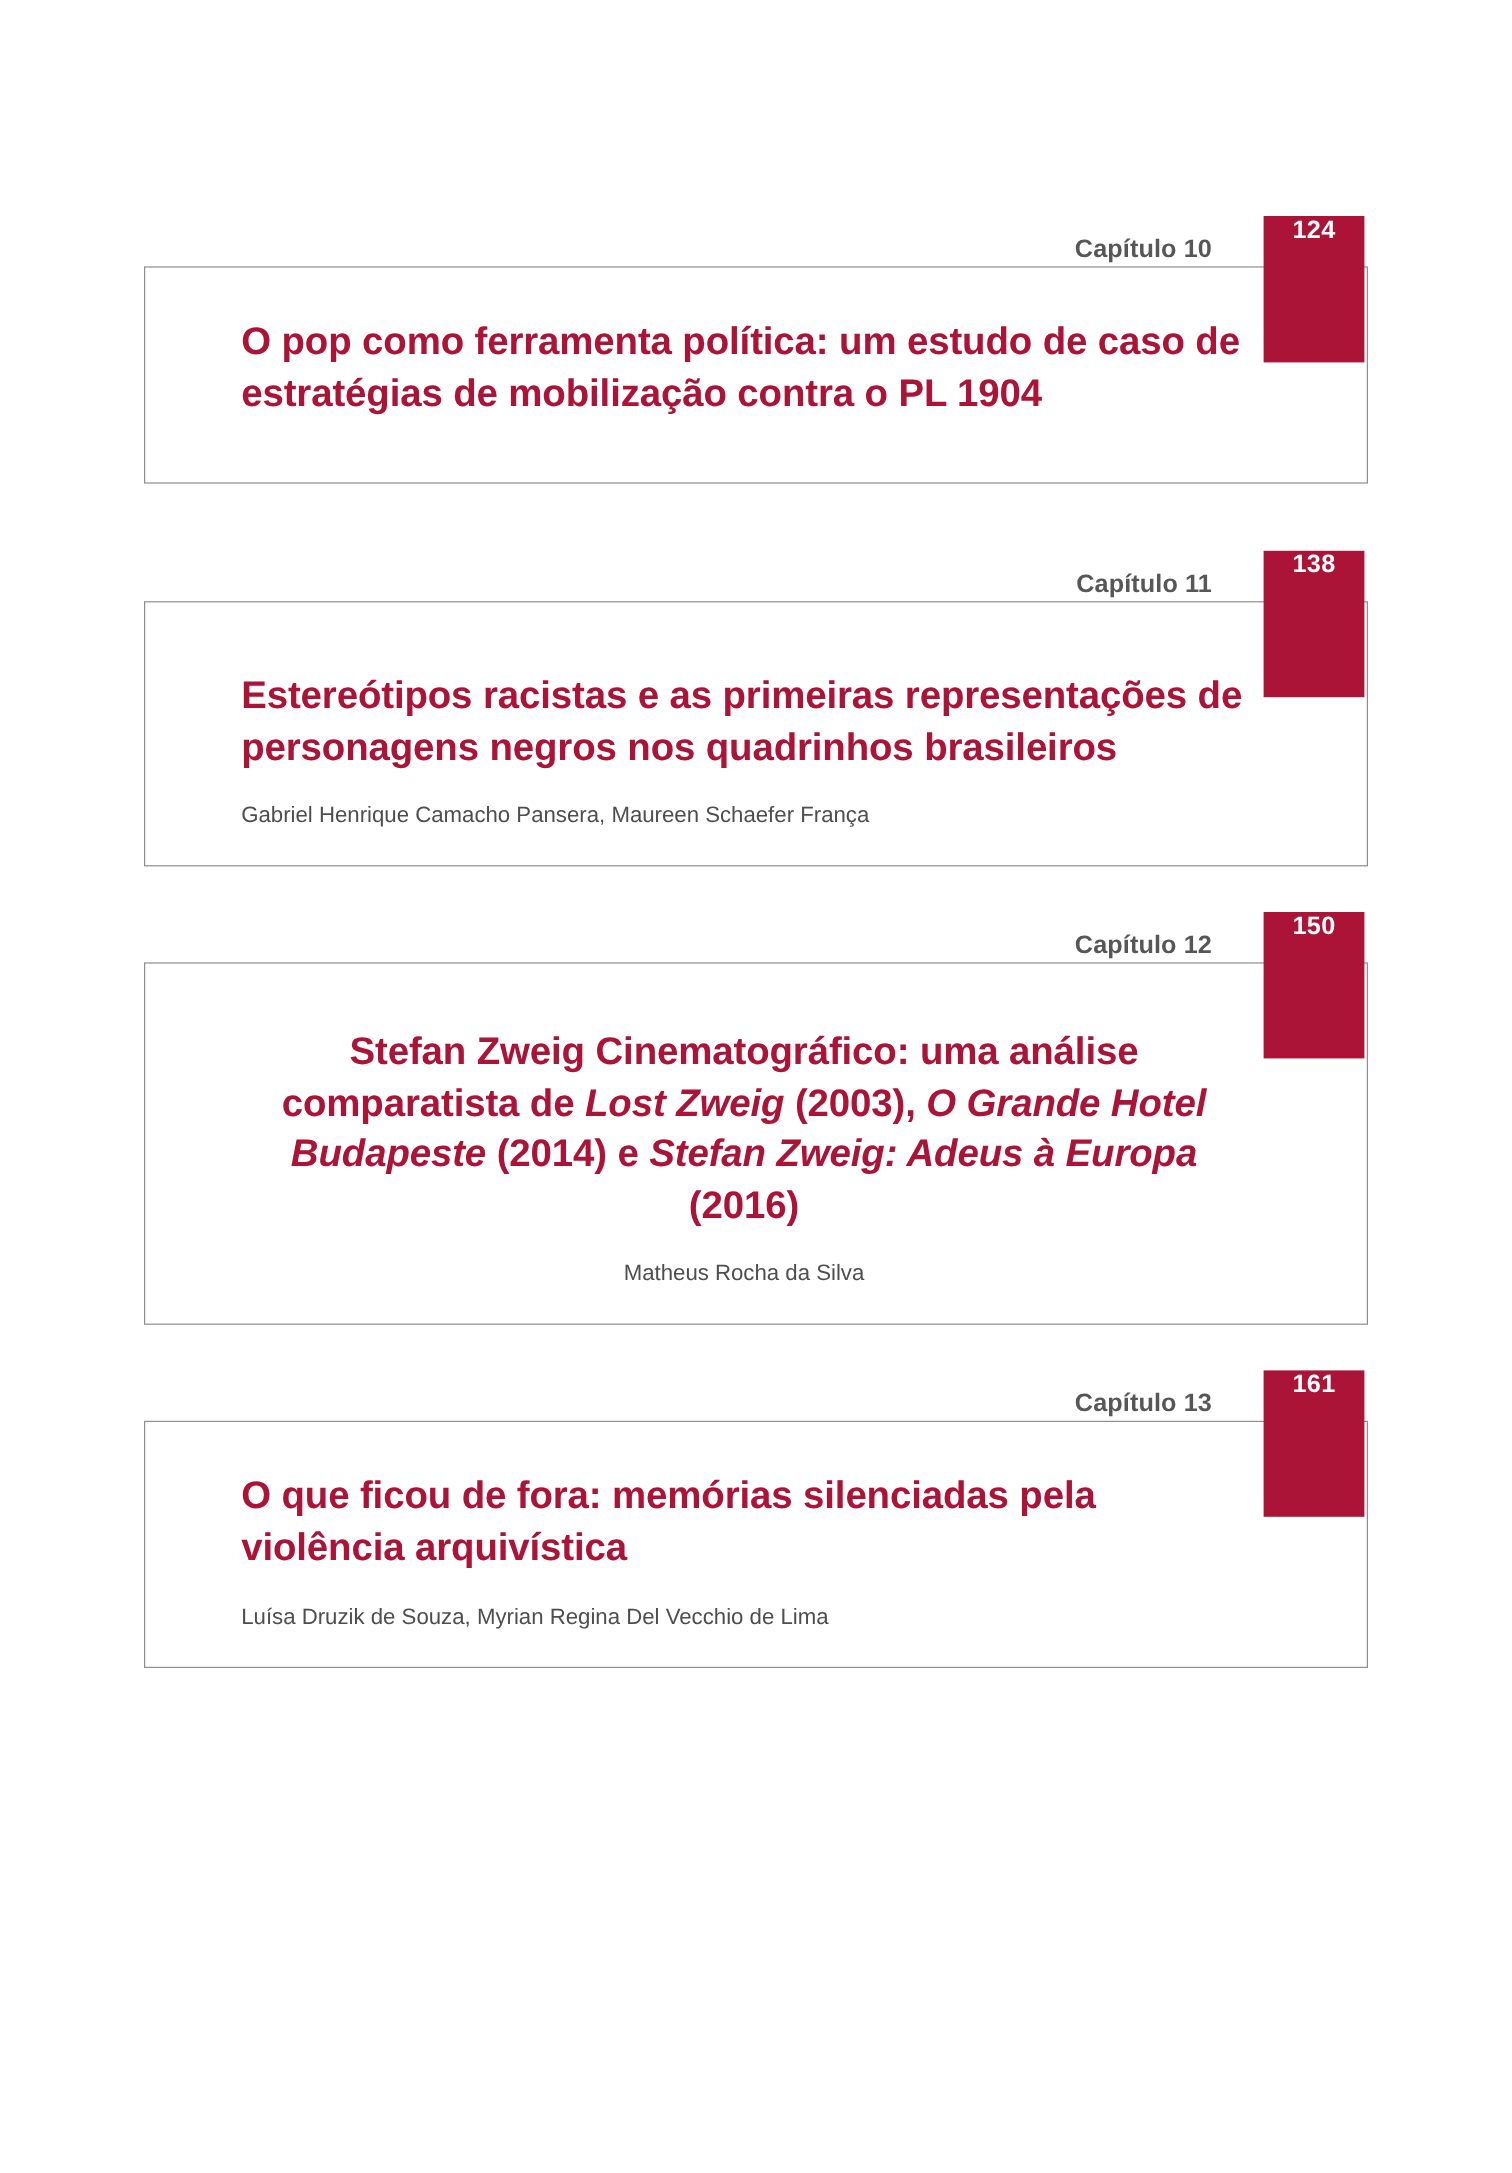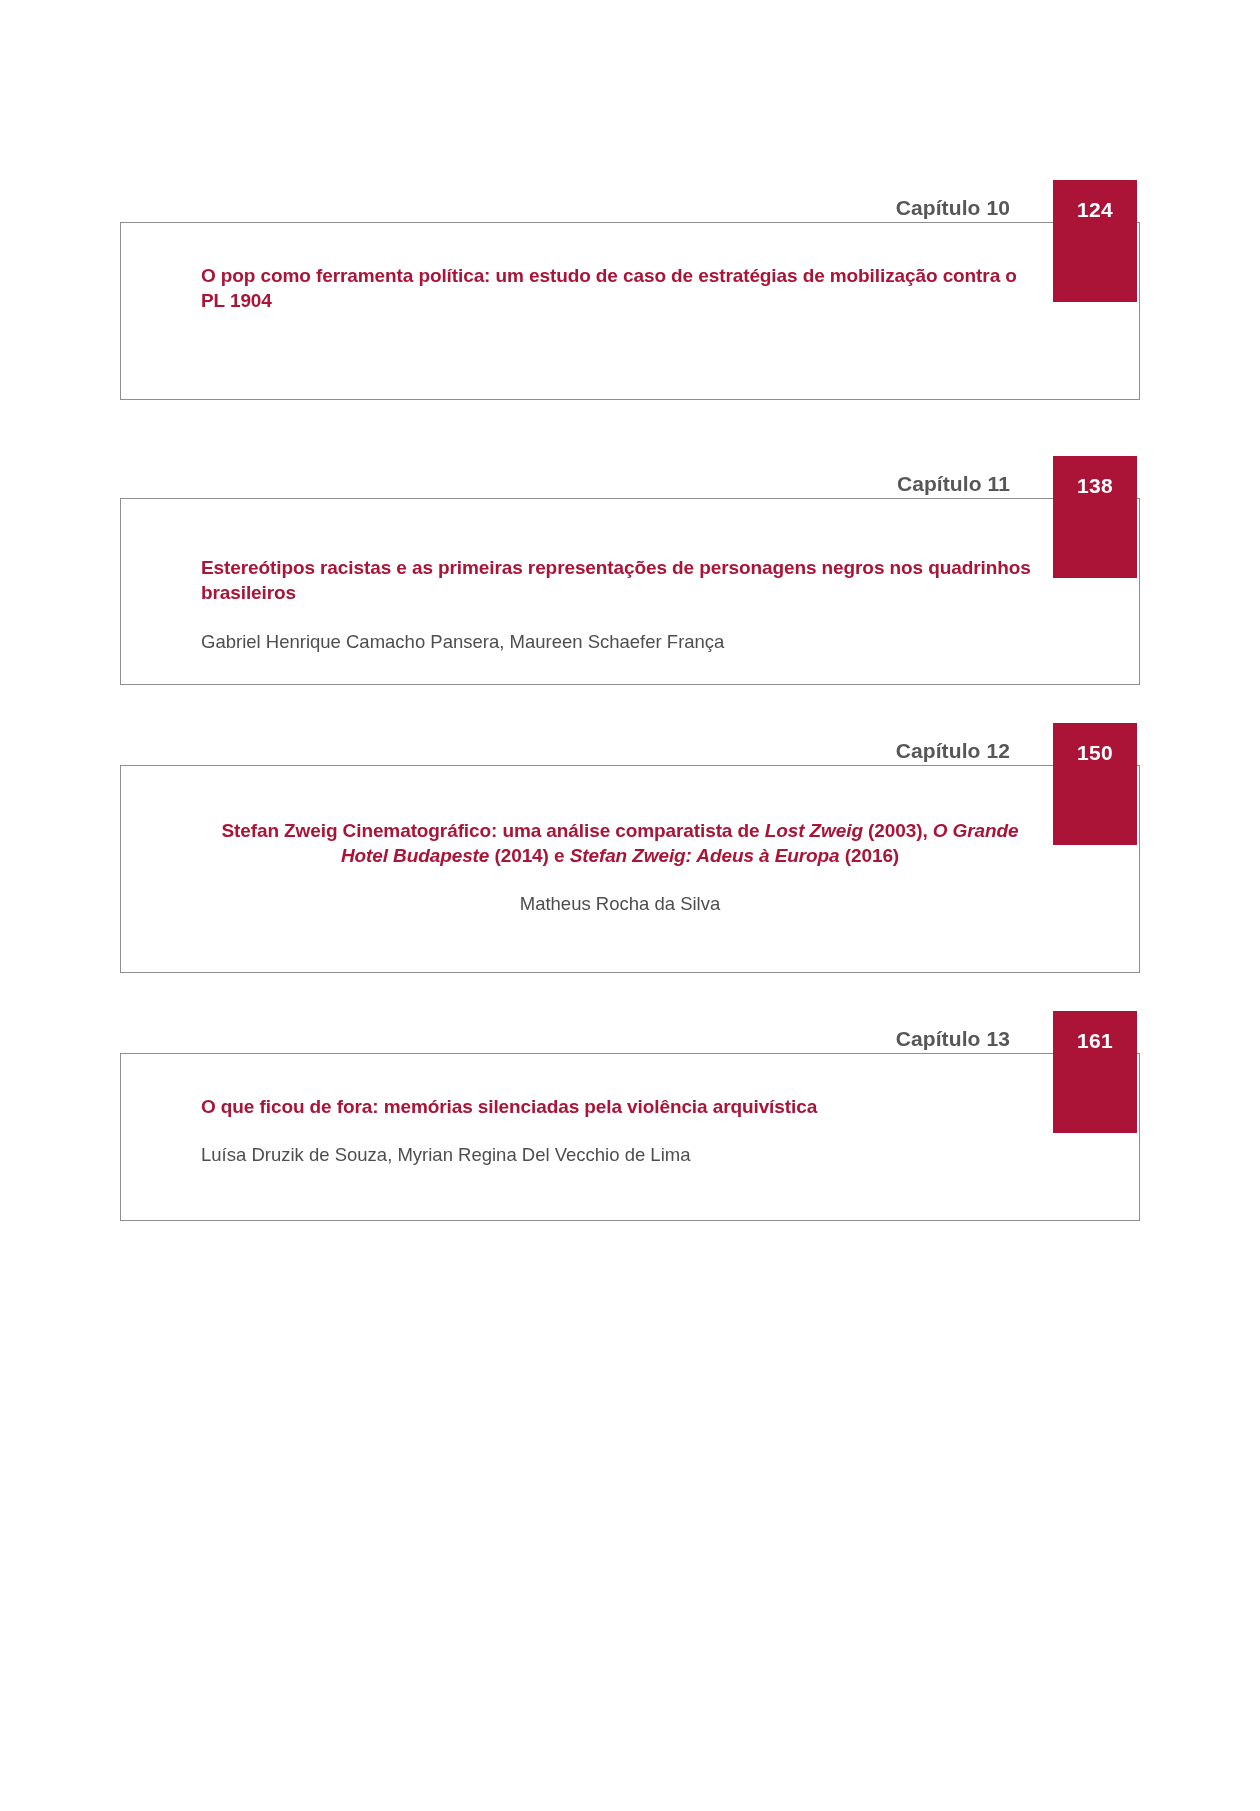--- a/index.html
+++ b/index.html
@@ -52,37 +52,36 @@
     top: 0;
     width: 84px;
     height: 122px;
     background: #ab1337;
     color: #ffffff;
     font-size: 21px;
     font-weight: bold;
     display: flex;
     align-items: flex-start;
     justify-content: center;
-    padding-top: 18px;
     box-sizing: border-box;
     z-index: 3;
     letter-spacing: 0.3px;
   }
   .entry-box {
     position: relative;
     border: 1px solid #8e8e8e;
     background: transparent;
     box-sizing: border-box;
     padding: 36px 100px 30px 80px;
     min-height: 190px;
     z-index: 1;
   }
   .entry-title {
     color: #ab1337;
-    font-size: 19px;
+    font-size: 32px;
     font-weight: bold;
     line-height: 1.33;
     margin: 0 0 24px 0;
     letter-spacing: -0.1px;
   }
   .entry-title em { font-style: italic; }
   .entry-authors {
     color: #4e4e4e;
     font-size: 18.5px;
     line-height: 1.3;

